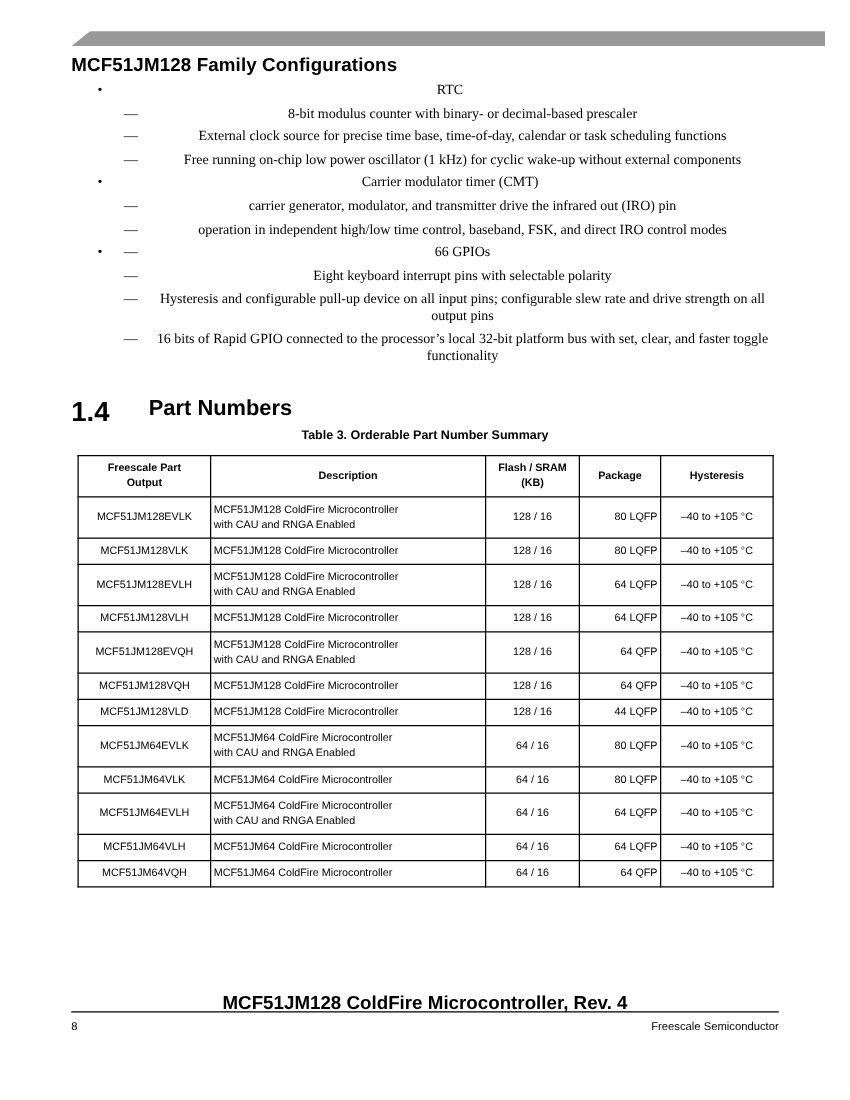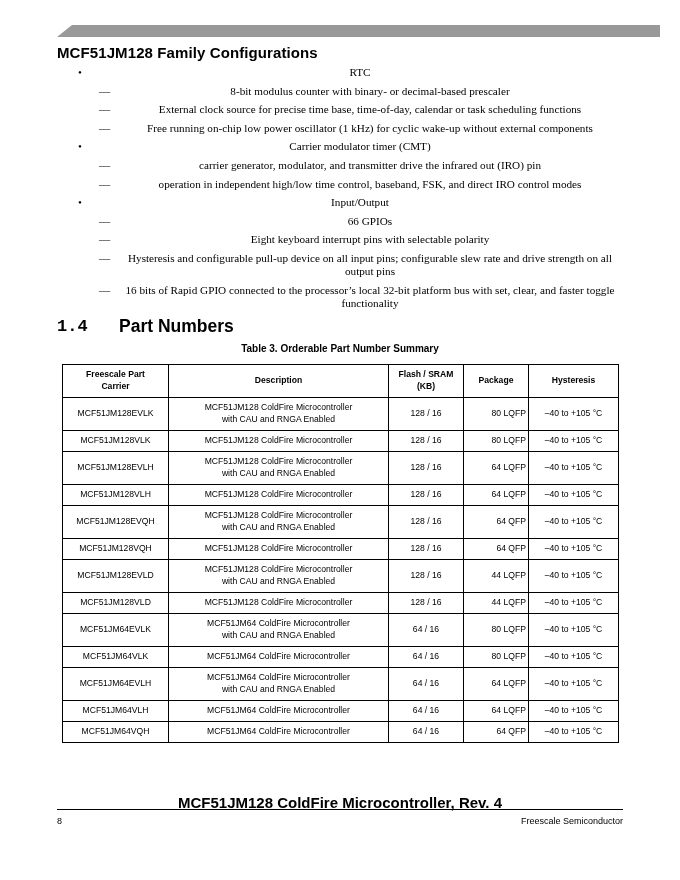--- a/index.html
+++ b/index.html
@@ -77,23 +77,23 @@
   .b-text {
     display: block;
     text-align: center;
   }
 
   
   .sec-num {
     position: absolute;
     left: 57px;
     top: 317px;
-    font-family: Liberation Mono, monospace;
-    font-weight: bold;
-    font-size: 17px;
+    font-family: Liberation Sans, sans-serif;
+    font-weight: bold;
+    font-size: 22px;
   }
   .sec-title {
     position: absolute;
     left: 119px;
     top: 316px;
     font-family: "Liberation Sans", sans-serif;
     font-weight: bold;
     font-size: 17.5px;
   }
 
@@ -135,21 +135,21 @@
     text-align: center;
     height: 28px;
   }
   col.c-part { width: 106px; }
   col.c-desc { width: 220px; }
   col.c-mem  { width: 75px; }
   col.c-pkg  { width: 65px; }
   col.c-temp { width: 90px; }
 
   td.part { text-align: center; }
-  td.desc { text-align: center; }
+  td.desc { text-align: left; }
   td.mem  { text-align: center; }
   td.pkg  { text-align: right; }
   td.temp { text-align: center; }
 
   tr.r1 td { height: 16px; }
   tr.r2 td { height: 28px; }
 
   
   .foot-title {
     position: absolute;
@@ -218,21 +218,20 @@
     <div class="b-row lvl2">
       <span class="d-mark">—</span>
       <span class="b-text">carrier generator, modulator, and transmitter drive the infrared out (IRO) pin</span>
     </div>
     <div class="b-row lvl2">
       <span class="d-mark">—</span>
       <span class="b-text">operation in independent high/low time control, baseband, FSK, and direct IRO control modes</span>
     </div>
     <div class="b-row lvl1">
       <span class="b-mark">•</span>
-      <span class="b-text">Input/Output</span>
     </div>
     <div class="b-row lvl2">
       <span class="d-mark">—</span>
       <span class="b-text">66 GPIOs</span>
     </div>
     <div class="b-row lvl2">
       <span class="d-mark">—</span>
       <span class="b-text">Eight keyboard interrupt pins with selectable polarity</span>
     </div>
     <div class="b-row lvl2">
@@ -256,21 +255,21 @@
       <col class="c-part">
         <col class="c-desc">
         <col class="c-mem">
         <col class="c-pkg">
         <col class="c-temp">
     </colgroup>
     <thead>
       <tr id="thead-row">
           <th>
             <div>Freescale Part</div>
-            <div>Carrier</div>
+            <div>Output</div>
           </th>
           <th>
             <div>Description</div>
           </th>
           <th>
             <div>Flash / SRAM</div>
             <div>(KB)</div>
           </th>
           <th>
             <div>Package</div>
@@ -331,30 +330,20 @@
         </tr>
         <tr class="r1">
           <td class="part">MCF51JM128VQH</td>
           <td class="desc">
             <div>MCF51JM128 ColdFire Microcontroller</div>
           </td>
           <td class="mem">128 / 16</td>
           <td class="pkg">64 QFP</td>
           <td class="temp">–40 to +105 °C</td>
         </tr>
-        <tr class="r2">
-          <td class="part">MCF51JM128EVLD</td>
-          <td class="desc">
-            <div>MCF51JM128 ColdFire Microcontroller</div>
-            <div>with CAU and RNGA Enabled</div>
-          </td>
-          <td class="mem">128 / 16</td>
-          <td class="pkg">44 LQFP</td>
-          <td class="temp">–40 to +105 °C</td>
-        </tr>
         <tr class="r1">
           <td class="part">MCF51JM128VLD</td>
           <td class="desc">
             <div>MCF51JM128 ColdFire Microcontroller</div>
           </td>
           <td class="mem">128 / 16</td>
           <td class="pkg">44 LQFP</td>
           <td class="temp">–40 to +105 °C</td>
         </tr>
         <tr class="r2">

